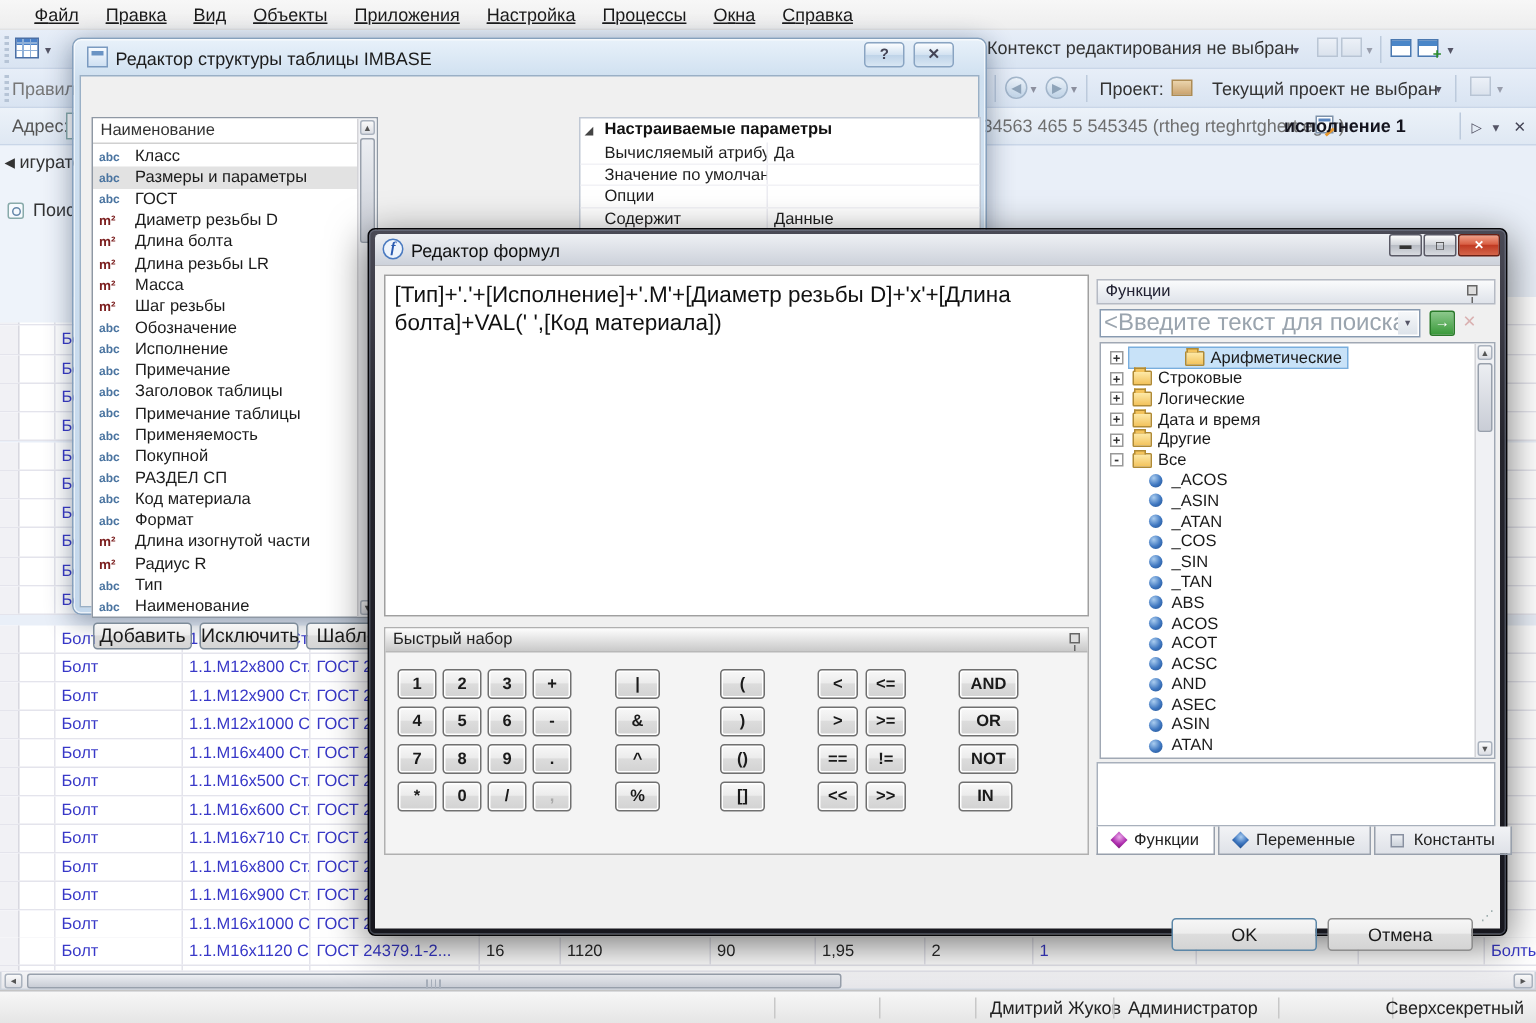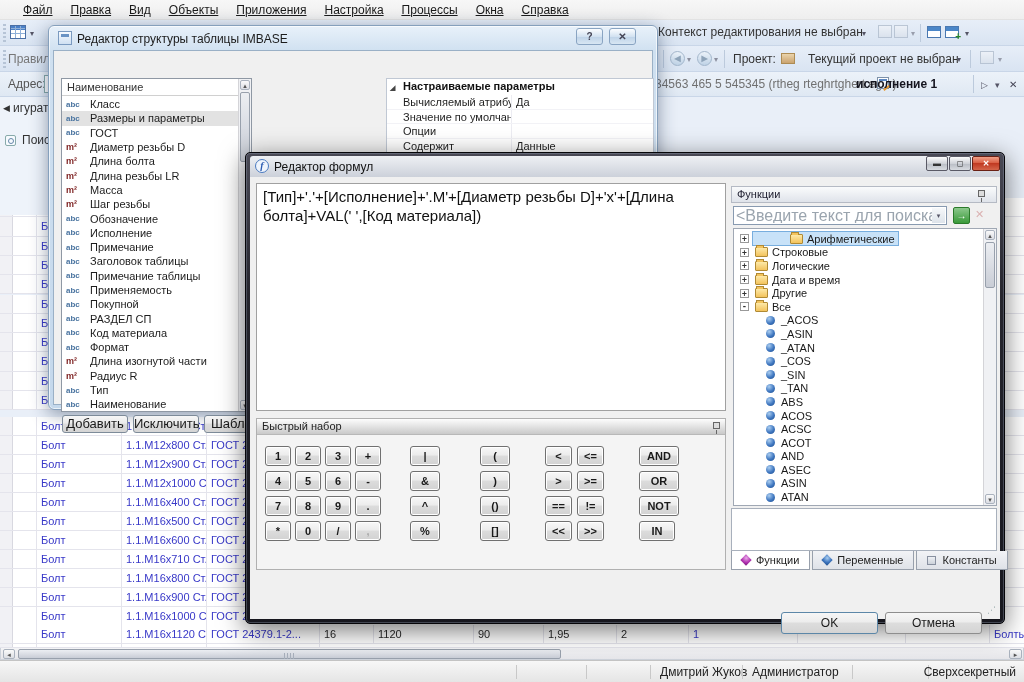--- a/index.html
+++ b/index.html
@@ -664,25 +664,25 @@
             <div class="trow func">
               <span class="sphere"></span>
               <span class="tlabel">ABS</span>
             </div>
             <div class="trow func">
               <span class="sphere"></span>
               <span class="tlabel">ACOS</span>
             </div>
             <div class="trow func">
               <span class="sphere"></span>
+              <span class="tlabel">ACOT</span>
+            </div>
+            <div class="trow func">
+              <span class="sphere"></span>
               <span class="tlabel">ACSC</span>
-            </div>
-            <div class="trow func">
-              <span class="sphere"></span>
-              <span class="tlabel">ACOT</span>
             </div>
             <div class="trow func">
               <span class="sphere"></span>
               <span class="tlabel">AND</span>
             </div>
             <div class="trow func">
               <span class="sphere"></span>
               <span class="tlabel">ASEC</span>
             </div>
             <div class="trow func">

